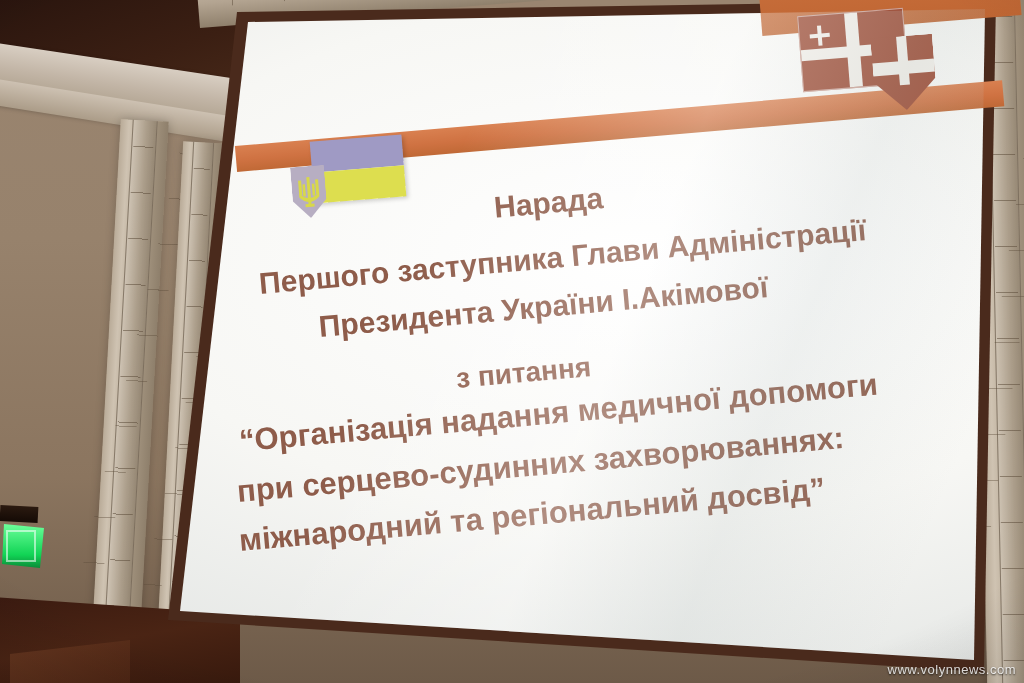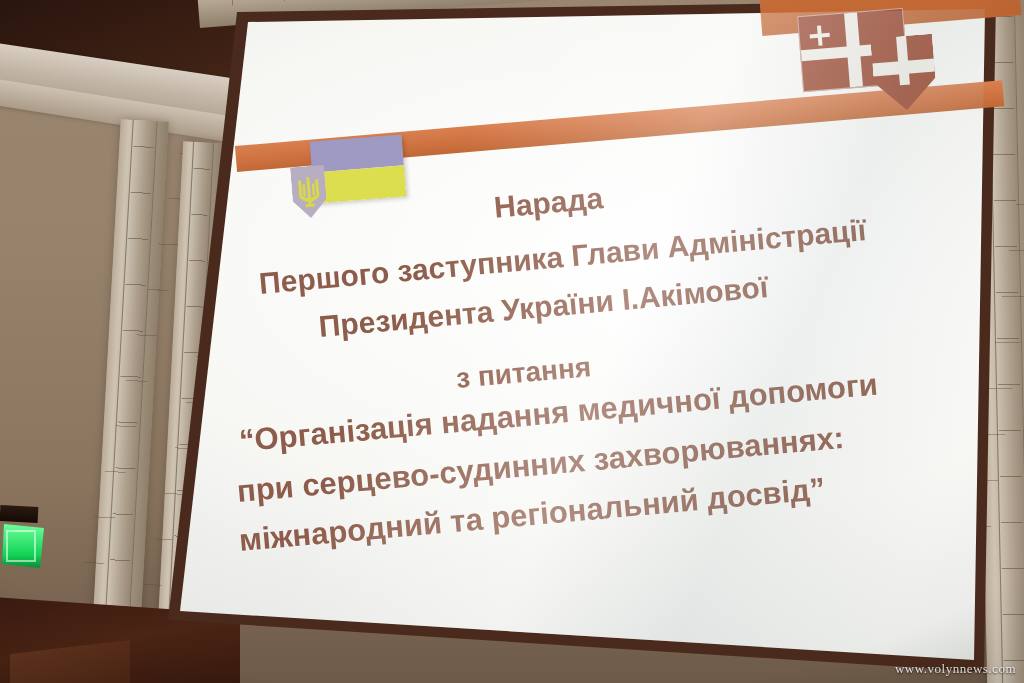--- a/index.html
+++ b/index.html
@@ -203,21 +203,21 @@
   #t-title2{ left:258px; top:240px; font-size:30px; transform:rotate(-5.1deg); }
   #t-title3{ left:318px; top:290px; font-size:30px; transform:rotate(-5.1deg); }
   #t-sub1{   left:456px; top:357px; font-size:28px; transform:rotate(-5.1deg); }
   #t-q1{     left:238px; top:395px; font-size:31px; transform:rotate(-5.1deg); }
   #t-q2{     left:236px; top:447px; font-size:31px; transform:rotate(-5.1deg); }
   #t-q3{     left:238px; top:497px; font-size:31px; transform:rotate(-5.1deg); }
 
   
   #watermark{
     position:absolute;right:8px;bottom:6px;
-    font-family:Liberation Serif, serif;
+    font-family:Liberation Sans, sans-serif;
     font-size:13px;letter-spacing:.5px;
     color:rgba(255,255,255,.82);
     text-shadow:0 1px 2px rgba(0,0,0,.75);
   }
 
   
   #grade{
     position:absolute;inset:0;pointer-events:none;
     background:radial-gradient(115% 100% at 50% 45%, rgba(0,0,0,0) 58%, rgba(0,0,0,.32) 100%);
   }

